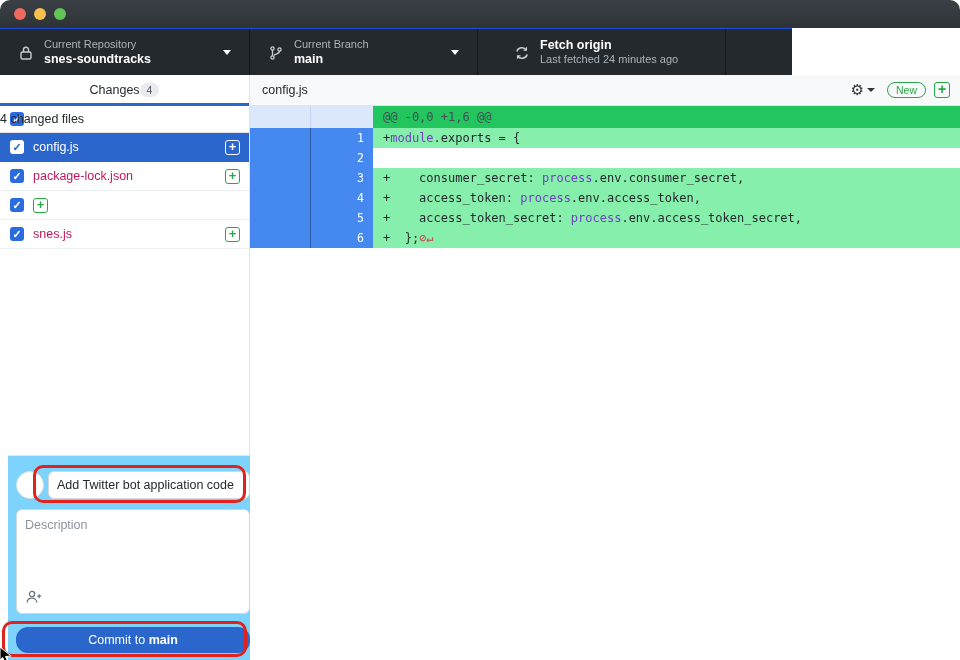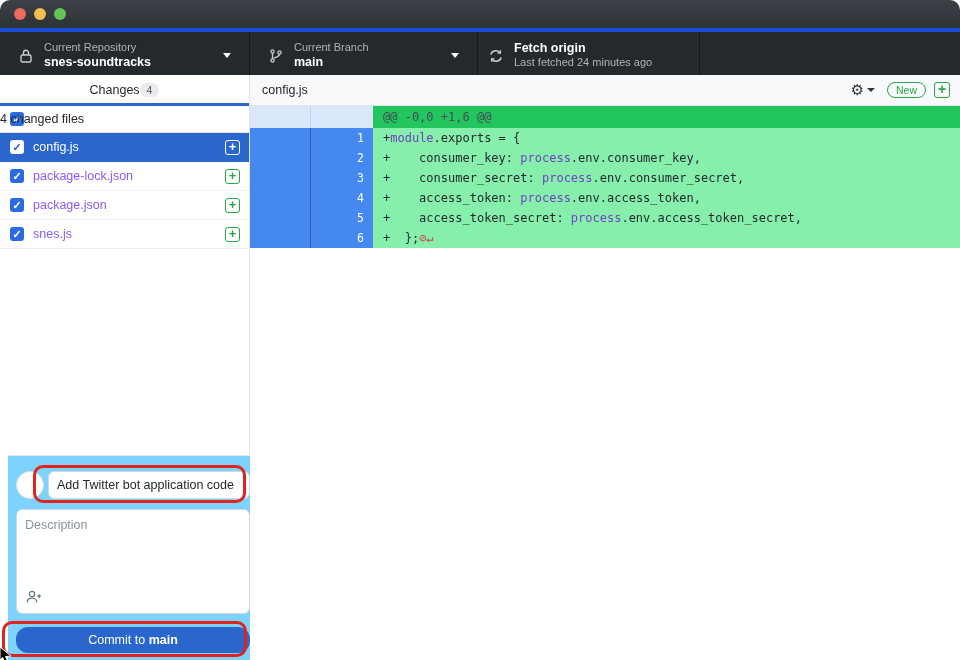--- a/index.html
+++ b/index.html
@@ -8,25 +8,25 @@
   .app { position:relative; width:960px; height:660px; border-radius:10px 10px 0 0; overflow:hidden; background:#fff; }
 
   
   .titlebar { position:absolute; left:0; top:0; width:960px; height:28px;
     background:linear-gradient(#3a4046,#2e3338); }
   .traffic { position:absolute; top:8px; left:14px; display:flex; gap:8px; }
   .tl { width:12px; height:12px; border-radius:50%; }
   .tl.red{ background:#ec6a5e; } .tl.yellow{ background:#f4bf4f; } .tl.green{ background:#61c454; }
 
   
-  .toolbar { position:absolute; left:0; top:28px; width:960px; height:47px; background:#24292e; border-top:4px solid #1d4ed8; }
+  .toolbar { position:absolute; left:0; top:28px; width:792px; height:47px; background:#24292e; border-top:1px solid #1d4ed8; }
   .tb-section { position:absolute; top:0; height:47px; display:flex; align-items:center; border-right:1px solid #15181b; }
   .tb-repo { left:0; width:250px; }
   .tb-branch { left:250px; width:228px; }
-  .tb-fetch { left:470px; width:230px;align-items:center; }
+  .tb-fetch { left:496px; width:230px;align-items:center; }
   .tb-icon { width:16px; height:16px; margin-left:18px; margin-right:10px; flex:none; color:#c9cdd1; }
   .tb-text { display:flex; flex-direction:column; line-height:1.25; }
   .tb-label { font-size:11px; color:#aeb3b8; }
   .tb-value { font-size:12.5px; color:#ffffff; font-weight:bold; }
   .tb-caret { position:absolute; right:18px; top:21px; width:0; height:0;
     border-left:4.5px solid transparent; border-right:4.5px solid transparent; border-top:5px solid #fff; }
 
   
   .sidebar { position:absolute; left:0; top:75px; width:250px; height:585px; background:#fff; border-right:1px solid #e1e4e8; }
   .tabbar { position:absolute; left:0; top:0; width:249px; height:31px; display:flex; background:#fff; border-bottom:1px solid #e1e4e8; }
@@ -40,21 +40,21 @@
   .summary-row .lbl { position:absolute; left:0; width:249px; font-size:12.5px; color:#24292e; }
 
   .checkbox { width:14px; height:14px; border-radius:3px; background:#2a6be0; color:#fff; font-size:11px; line-height:14px;
     text-align:center; flex:none; font-weight:bold; }
   .checkbox.inverse { background:#fff; color:#2a66cc; }
   .cb-left { position:absolute; left:10px; }
 
   .file-list { position:absolute; left:0; top:58px; width:249px; }
   .file-row { position:relative; height:29px; display:flex; align-items:center; border-bottom:1px solid #eceff1; background:#fff; }
   .file-row .checkbox { margin-left:10px; margin-right:9px; }
-  .file-name { font-size:12.5px; color:#8b5cf6; flex:1; }
+  .file-name { font-size:12.5px; color:#be185d; flex:1; }
   .plus-box { width:15px; height:15px; border:1.5px solid #28a745; border-radius:3px; color:#28a745;
     font-size:13px; line-height:12px; text-align:center; margin-right:9px; flex:none; font-weight:bold; }
   .file-row.selected { background:#2a66cc; border-bottom-color:#2a66cc; }
   .file-row.selected .file-name { color:#fff; }
   .file-row.selected .plus-box { border-color:#fff; color:#fff; }
 
   
   .commit-panel { position:absolute; left:8px; top:380px; width:249px; height:251px; background:#7dd3fc; border-top:1px solid #e1e4e8; }
   .avatar { position:absolute; left:8px; top:15px; width:28px; height:28px; border-radius:50%; background:#fff; border:1px solid #dde1e6; }
   .summary-input { position:absolute; left:40px; top:15px; width:202px; height:28px; border:1px solid #d0d7de; border-radius:6px;
@@ -174,21 +174,20 @@
           <span class="file-name">config.js</span>
           <span class="plus-box">+</span>
         </div>
         <div class="file-row">
           <span class="checkbox">✓</span>
           <span class="file-name">package-lock.json</span>
           <span class="plus-box">+</span>
         </div>
         <div class="file-row">
           <span class="checkbox">✓</span>
-          <span class="file-name">package.json</span>
           <span class="plus-box">+</span>
         </div>
         <div class="file-row">
           <span class="checkbox">✓</span>
           <span class="file-name">snes.js</span>
           <span class="plus-box">+</span>
         </div>
       </div>
 
     <div class="commit-panel">
@@ -227,21 +226,20 @@
               <div class="g1"></div>
               <div class="g2">1</div>
             </div>
             <div class="code-content"><span class="sg-c">+</span><span class="sg-k">module</span><span class="sg-c">.exports = {</span></div>
           </div>
           <div class="code-row">
             <div class="code-gutter">
               <div class="g1"></div>
               <div class="g2">2</div>
             </div>
-            <div class="code-content"><span class="sg-c">+    consumer_key: </span><span class="sg-k">process</span><span class="sg-c">.env.consumer_key,</span></div>
           </div>
           <div class="code-row">
             <div class="code-gutter">
               <div class="g1"></div>
               <div class="g2">3</div>
             </div>
             <div class="code-content"><span class="sg-c">+    consumer_secret: </span><span class="sg-k">process</span><span class="sg-c">.env.consumer_secret,</span></div>
           </div>
           <div class="code-row">
             <div class="code-gutter">

